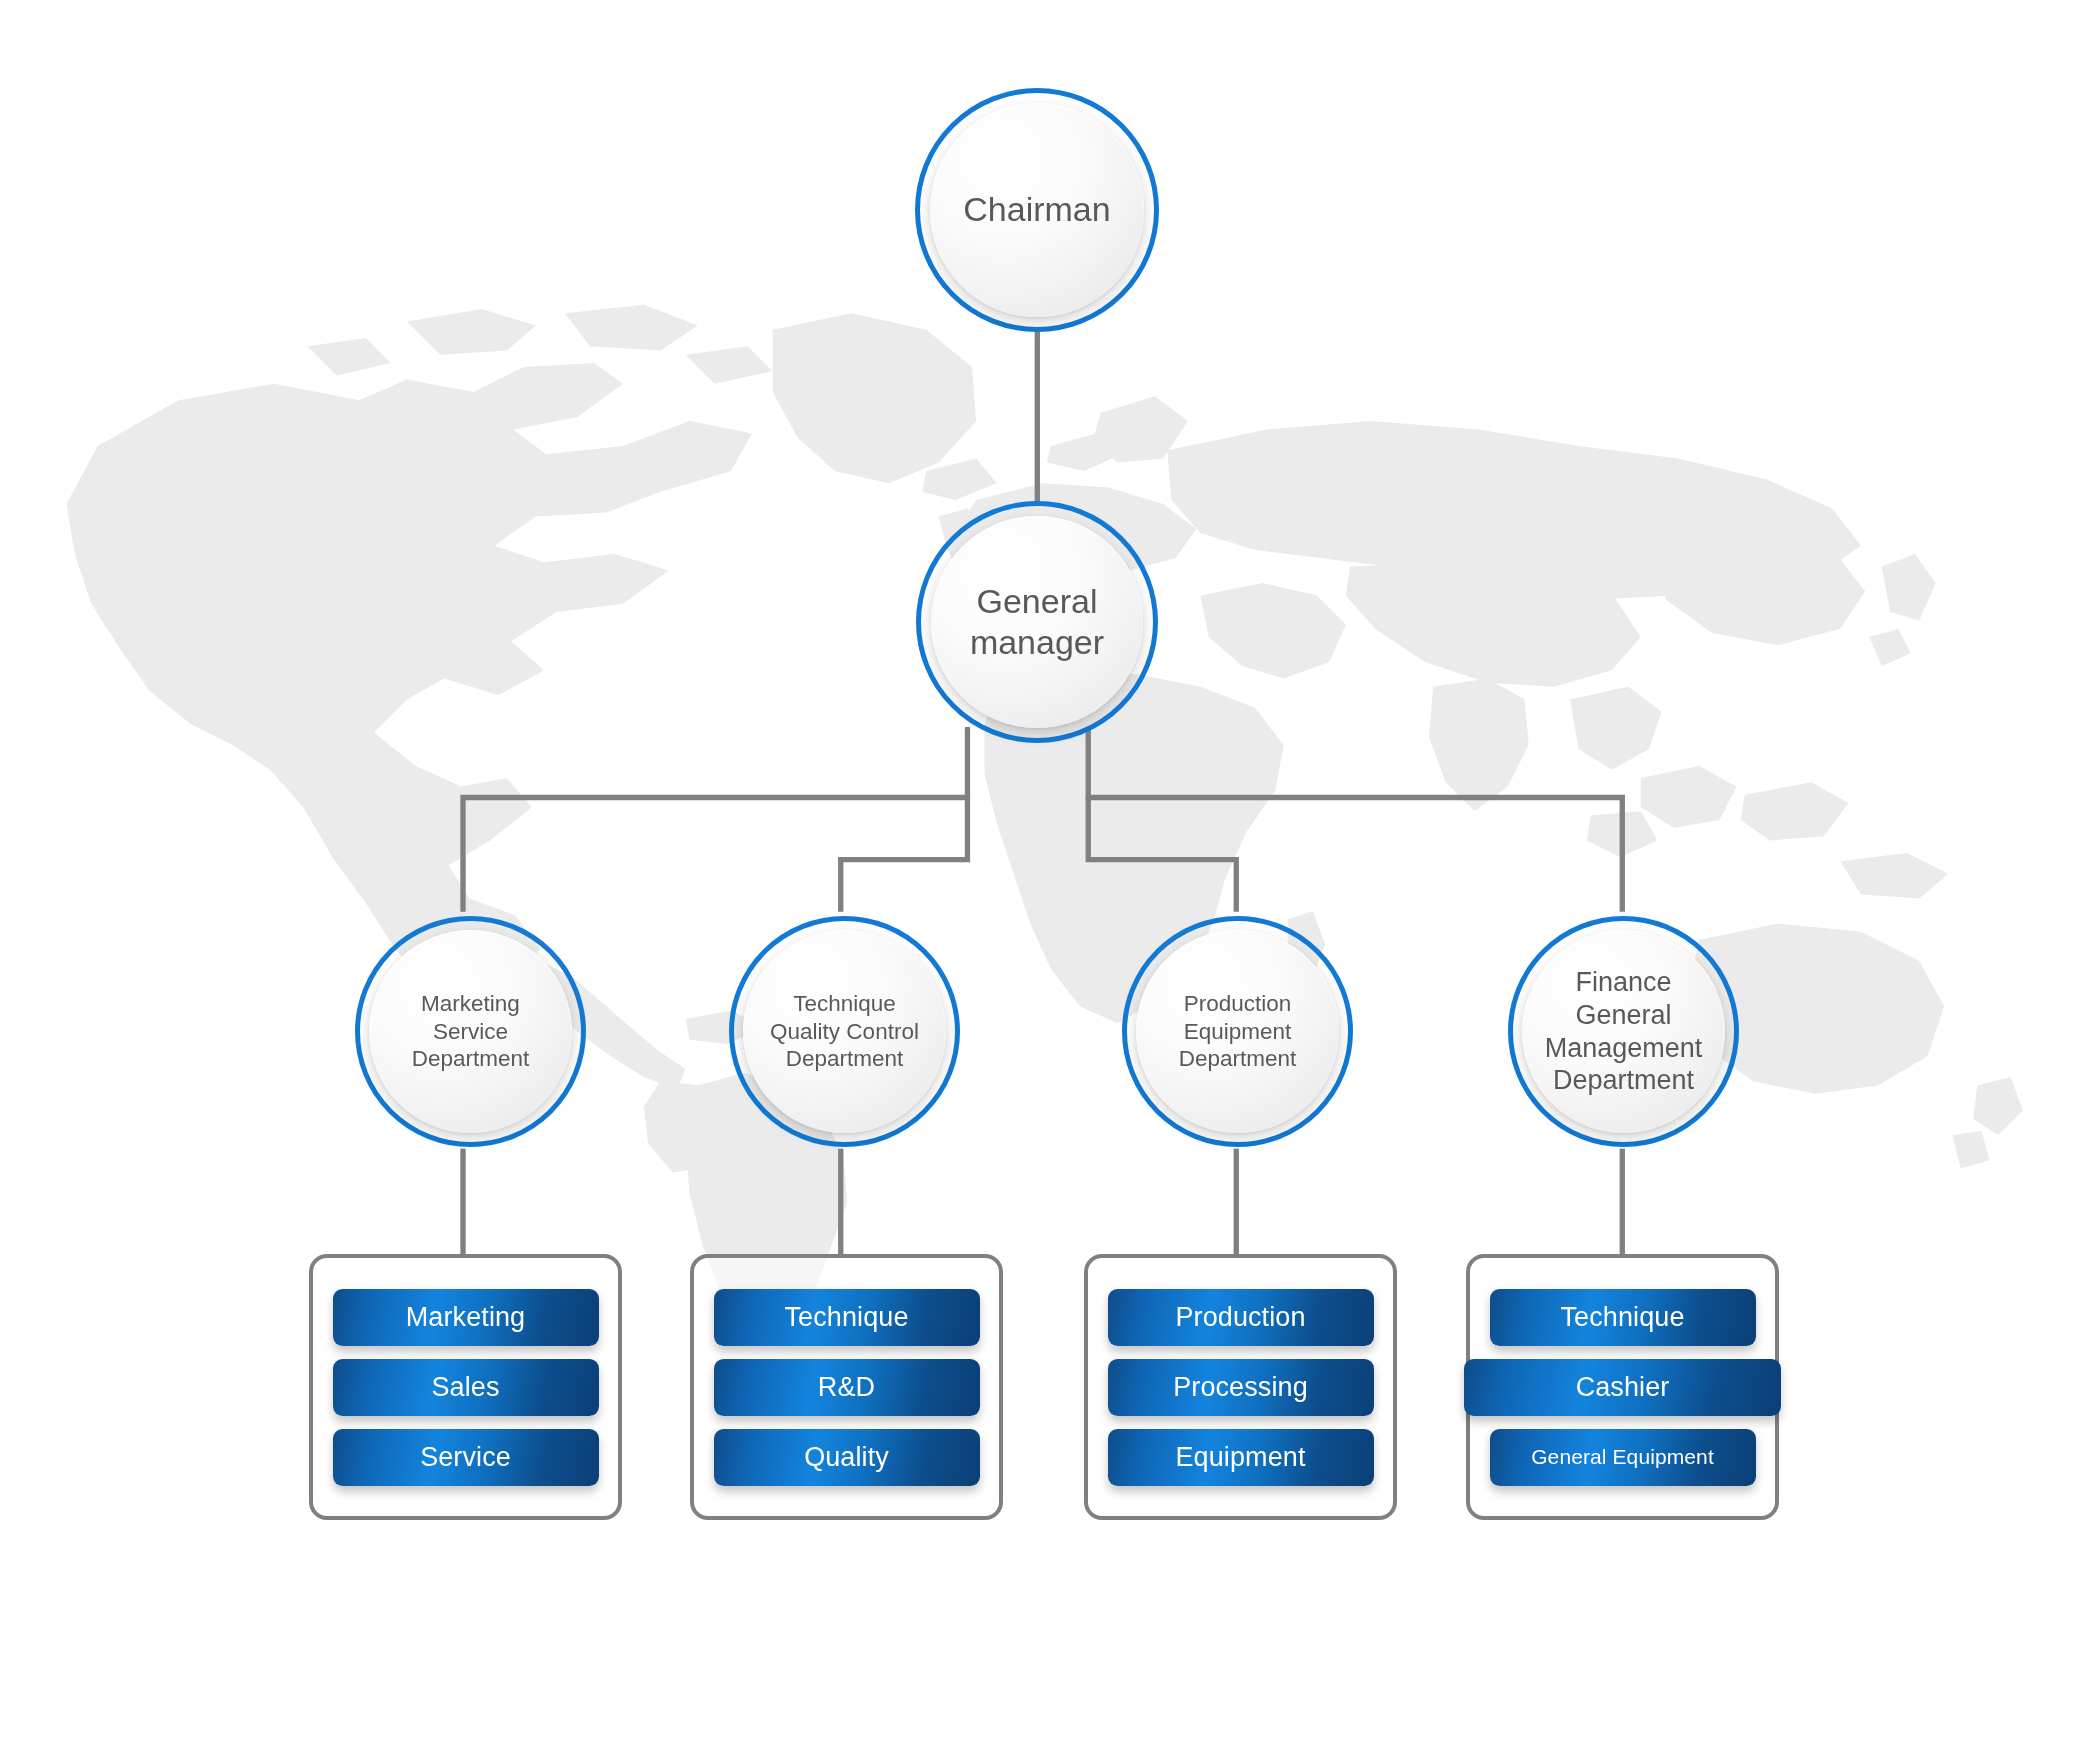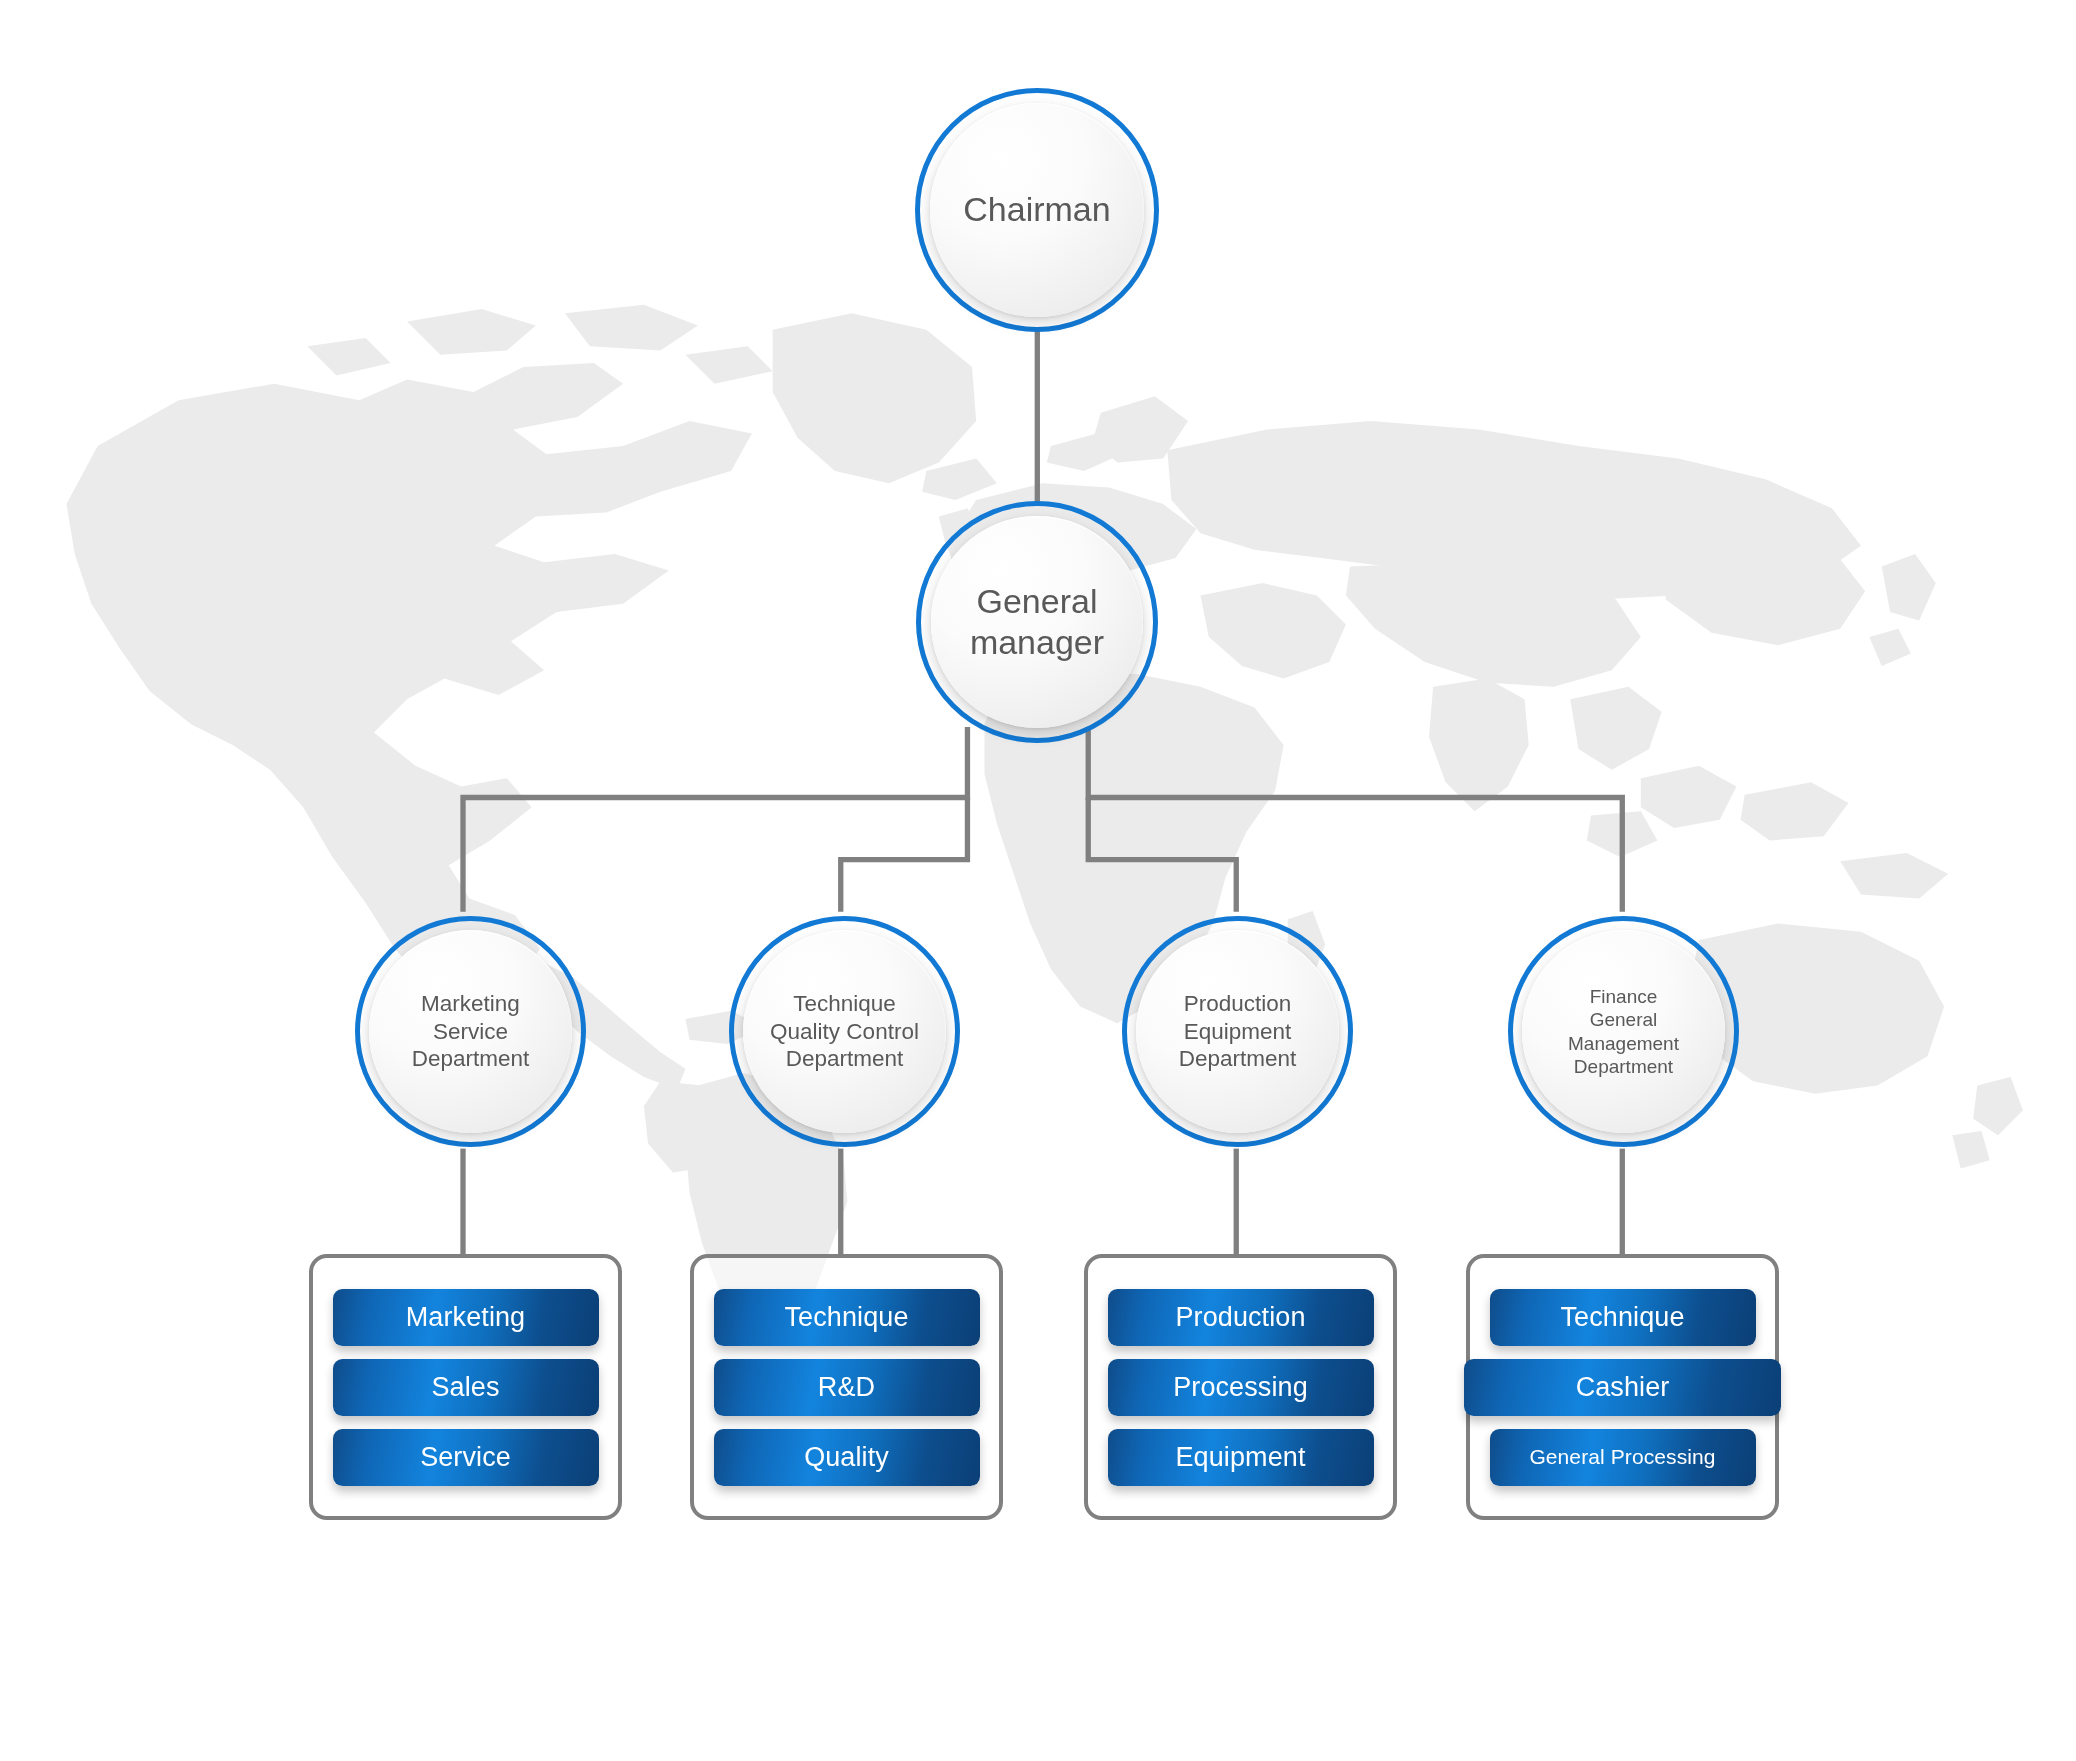--- a/index.html
+++ b/index.html
@@ -238,21 +238,21 @@
     <div class="disc" style="left:14px; top:14px; right:14px; bottom:14px;">
       <div class="disc-label">Production
 Equipment
 Department</div>
     </div>
   </div>
 
   <div class="circle-node node-l2" style="left:1508px; top:916px; width:231px; height:231px;">
     <div class="ring"></div>
     <div class="disc" style="left:14px; top:14px; right:14px; bottom:14px;">
-      <div class="disc-label" style="font-size:19px;text-align:center;">Finance
+      <div class="disc-label" style="font-size:27px;text-align:center;">Finance
 General
 Management
 Department</div>
     </div>
   </div>
 
   <div class="group-box" style="left:309px; top:1254px; width:313px; height:266px; padding:0 7px;">
     <div class="chip" style="width:266px; height:57px; font-size:27px; margin-bottom:13px;">
       <span>Marketing</span>
     </div>
@@ -289,18 +289,18 @@
   </div>
 
   <div class="group-box" style="left:1466px; top:1254px; width:313px; height:266px; padding:0 7px;">
     <div class="chip" style="width:266px; height:57px; font-size:27px; margin-bottom:13px;">
       <span>Technique</span>
     </div>
     <div class="chip" style="width:317px; height:57px; font-size:27px; margin-bottom:13px;">
       <span>Cashier</span>
     </div>
     <div class="chip" style="width:266px; height:57px; font-size:21px;">
-      <span>General Processing</span>
+      <span>General Equipment</span>
     </div>
   </div>
 
 </div>
 
 
 </body></html>

